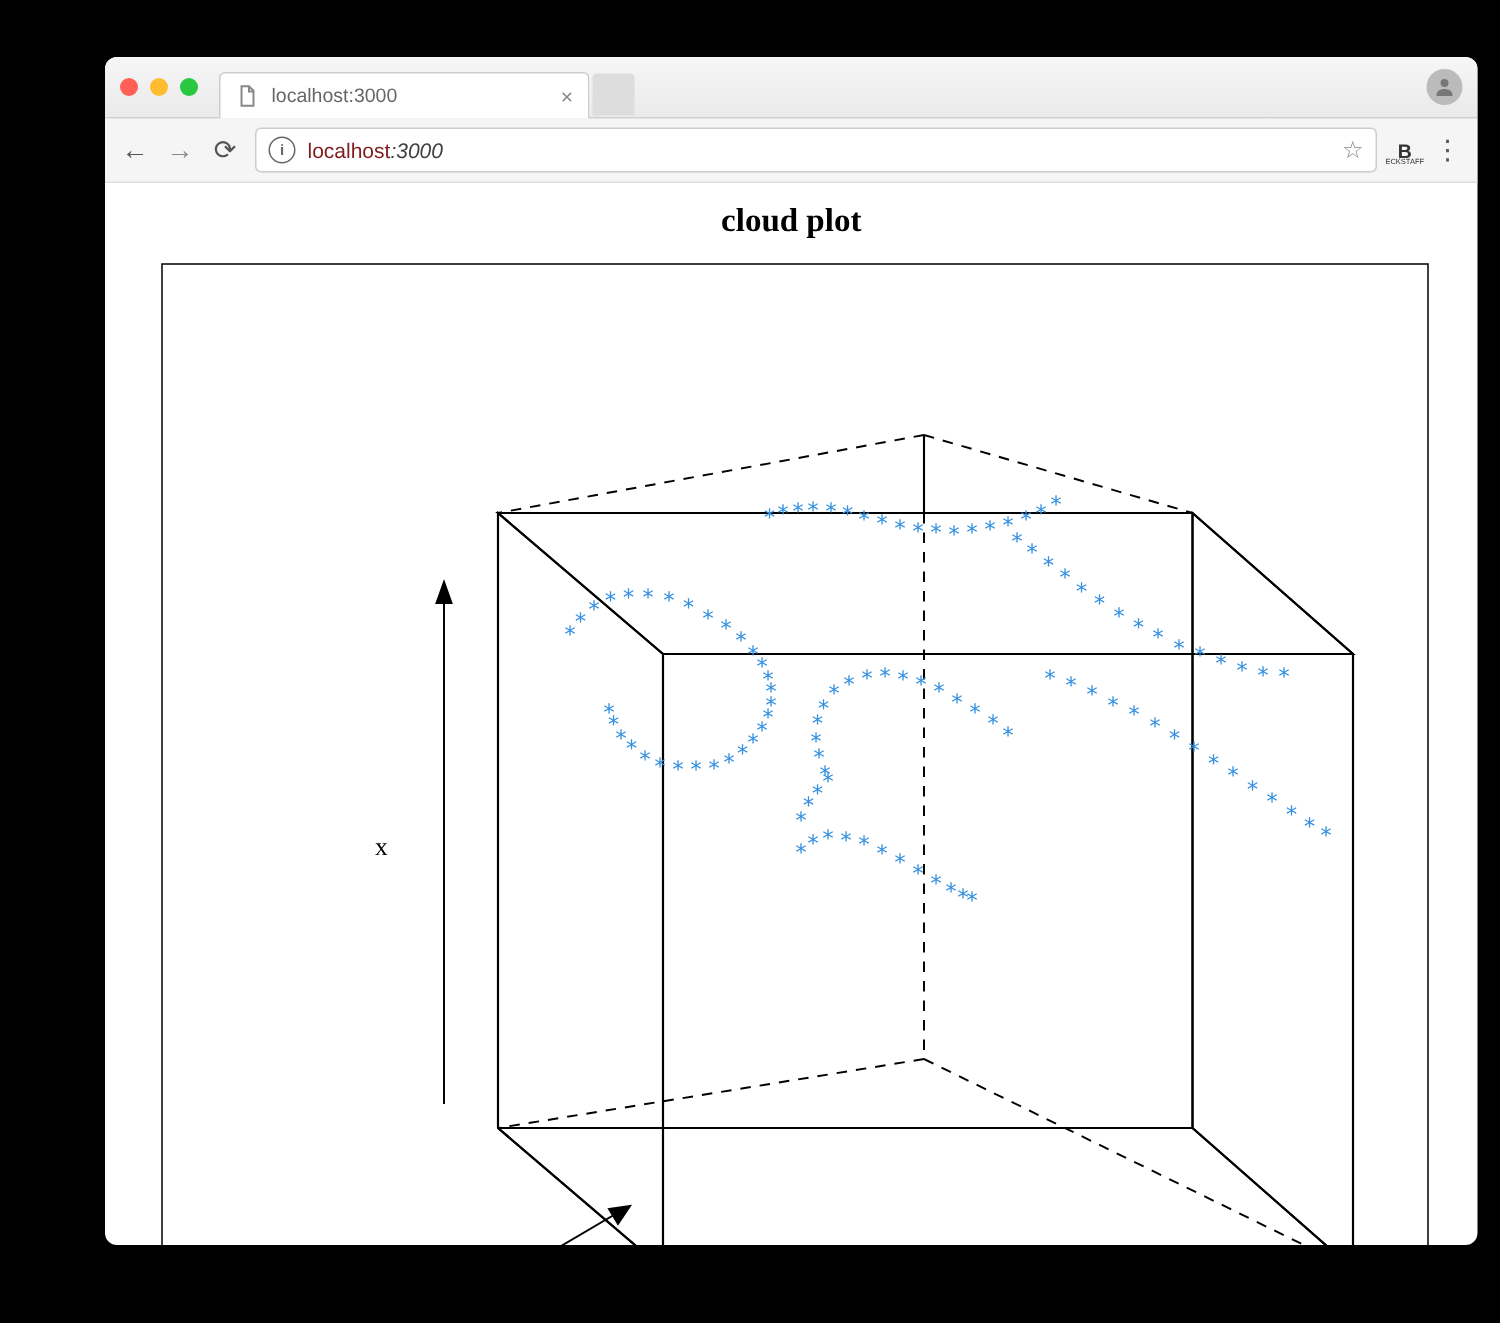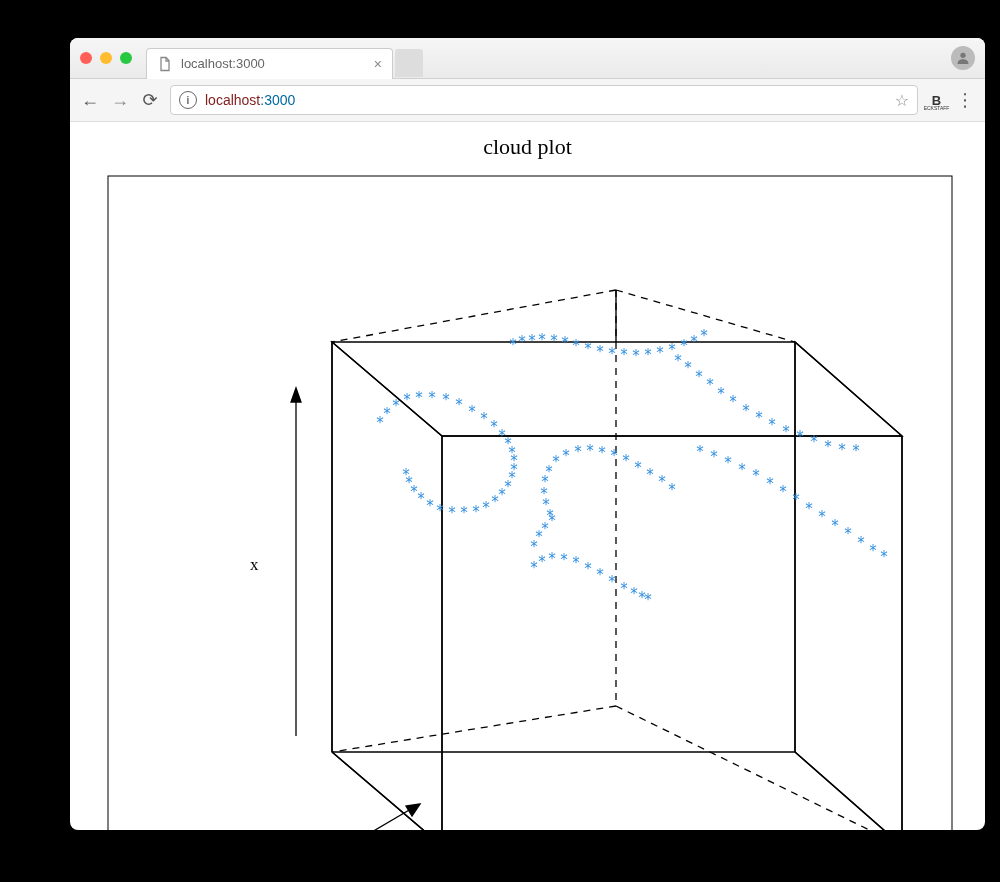--- a/index.html
+++ b/index.html
@@ -35,29 +35,29 @@
     display:flex;align-items:center;gap:10px;padding:0 10px;
   }
   .nav-btn {width:20px;text-align:center;font-size:18px;color:#888;}
   .nav-btn.enabled{color:#555;}
   .addr {
     flex:1;height:28px;background:#fff;border:1px solid #ccc;border-radius:4px;
     display:flex;align-items:center;padding:0 8px;font-size:14px;color:#333;gap:8px;
   }
   .addr .info {width:16px;height:16px;border:1.5px solid #666;border-radius:50%;display:flex;align-items:center;justify-content:center;font-size:10px;font-weight:bold;color:#666;}
   .addr .host{color:#7f1d1d;}
-  .addr .port{color:#0369a1;}
+  .addr .port{color:#404040;font-style:italic;}
   .addr .star{margin-left:auto;color:#888;font-size:16px;}
   .ext {width:17px;height:17px;text-align:center;color:#333;font-size:11px;display:flex;align-items:center;justify-content:center;position:relative;}
   .ext-icon{font-size:13px;font-weight:bold;}
   .ext-label{font-size:5px;position:absolute;bottom:-2px;}
   .menu-btn{width:20px;text-align:center;font-size:18px;color:#555;}
   
   .page {padding:6px 10px;font-family:"Times New Roman",serif;color:#000;font-size:17px;overflow:hidden;white-space:nowrap;}
-  .plot-title{font-family:"Times New Roman",serif;font-weight:normal;font-size:22px;text-align:center;margin-top:6px;}
+  .plot-title{font-family:"Times New Roman",serif;font-weight:bold;font-size:22px;text-align:center;margin-top:6px;}
   .plot-wrap{position:relative;margin-top:6px;}
   .plot-wrap svg{display:block;}
 </style>
 </head>
 <body>
 
 <div class="stage">
   <div class="window">
 
     <div class="titlebar">

